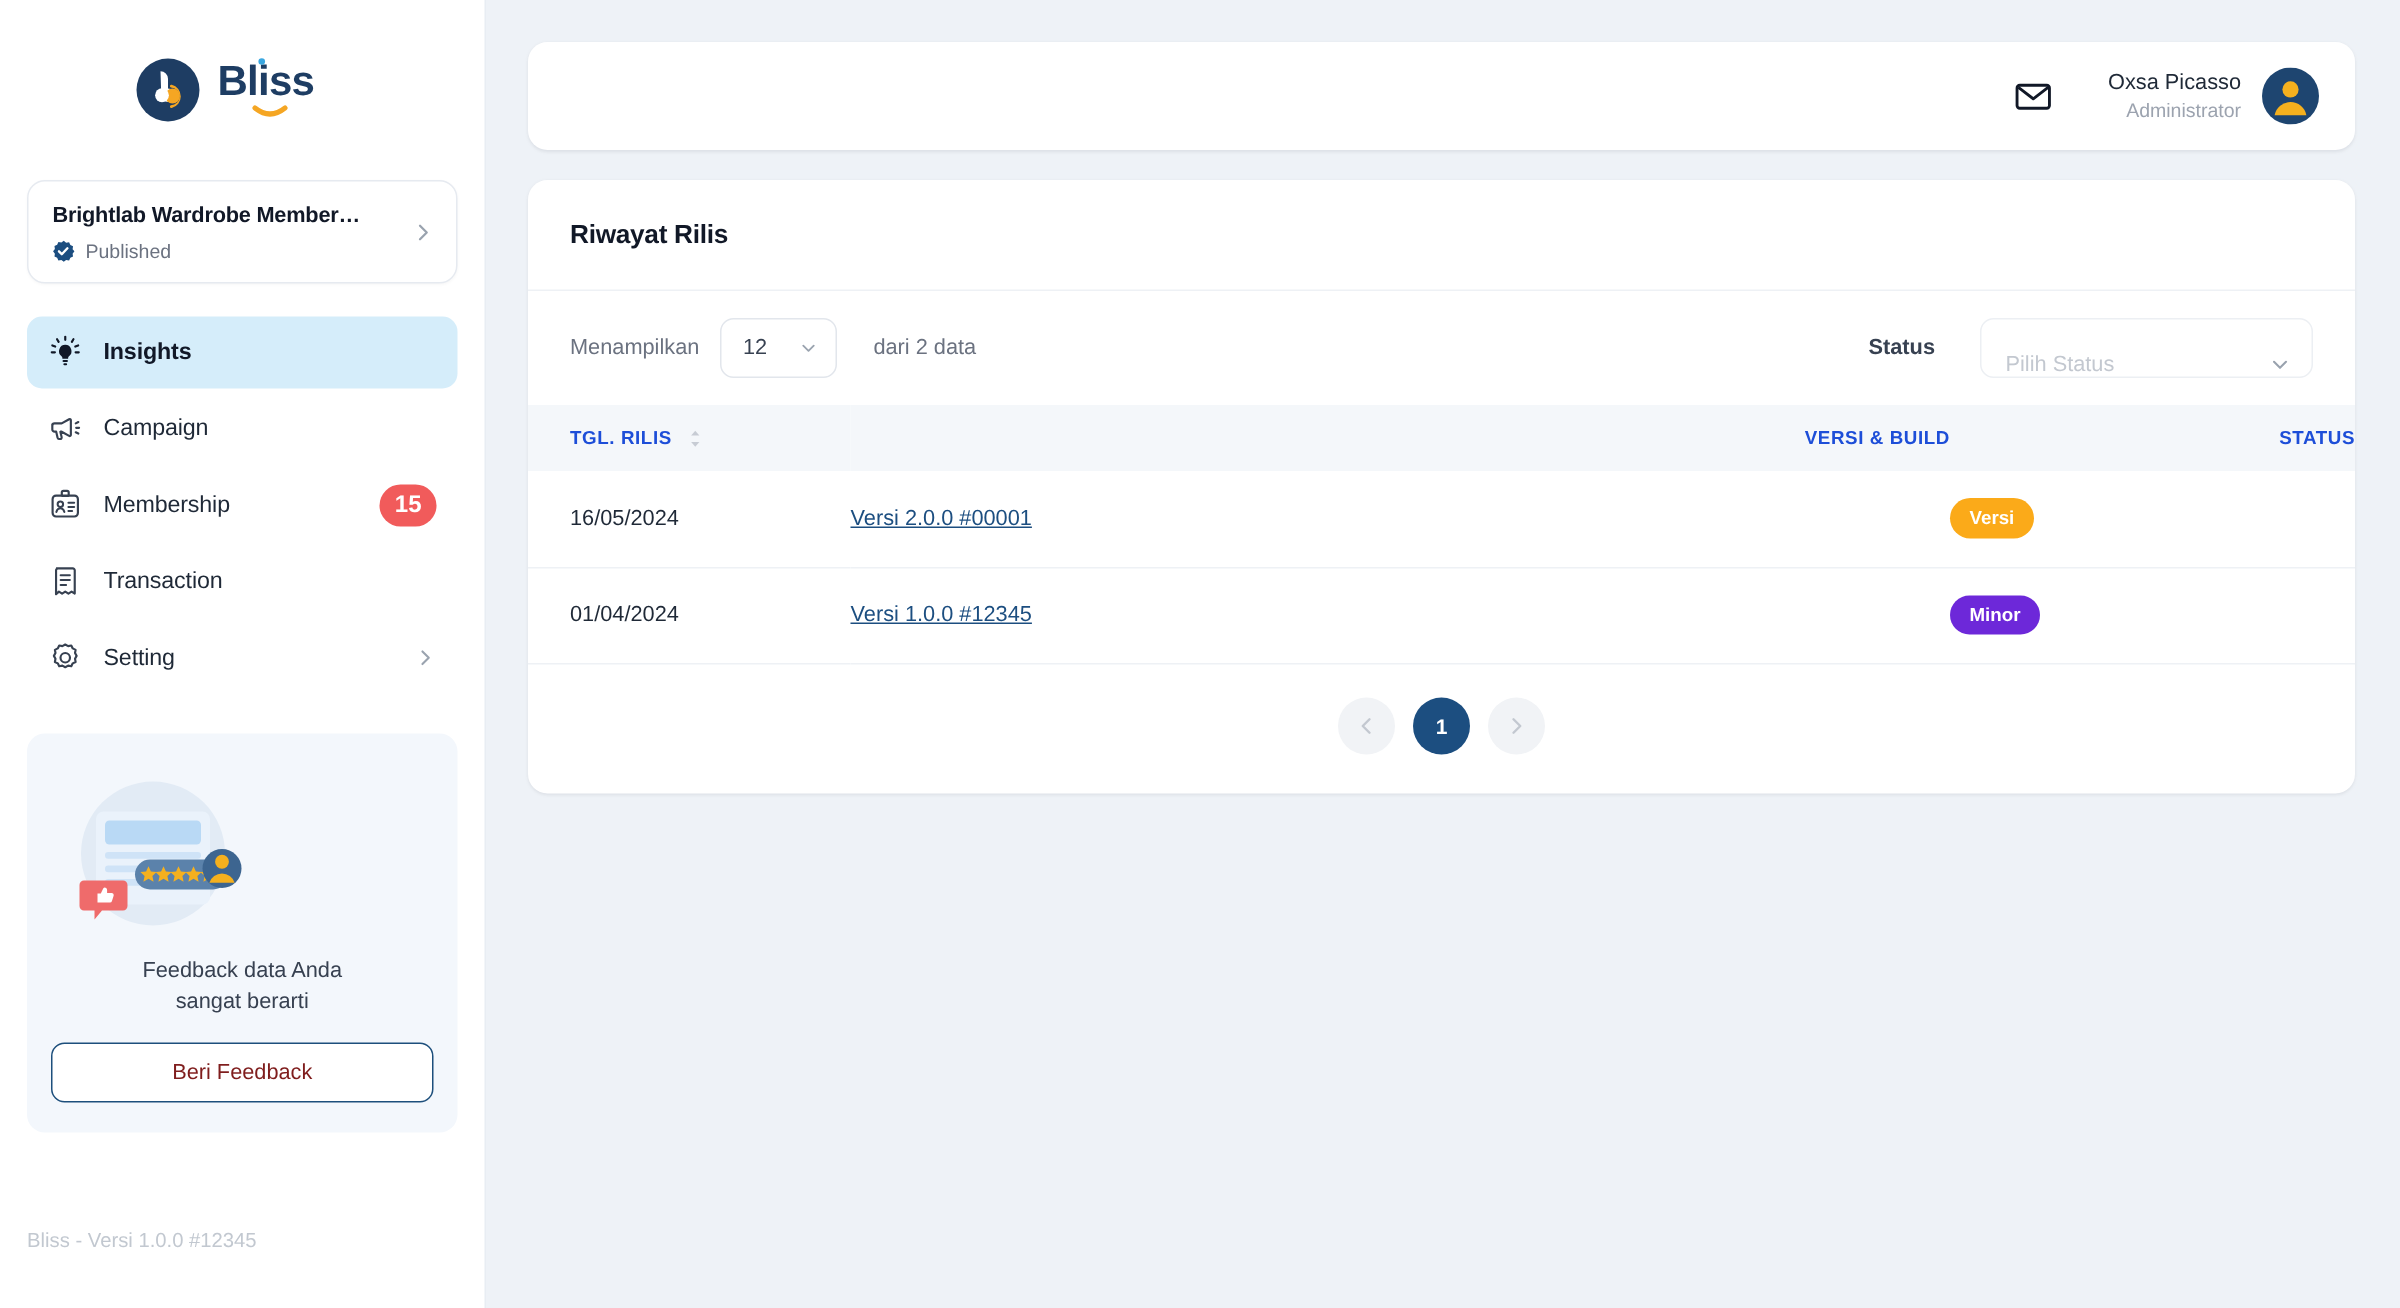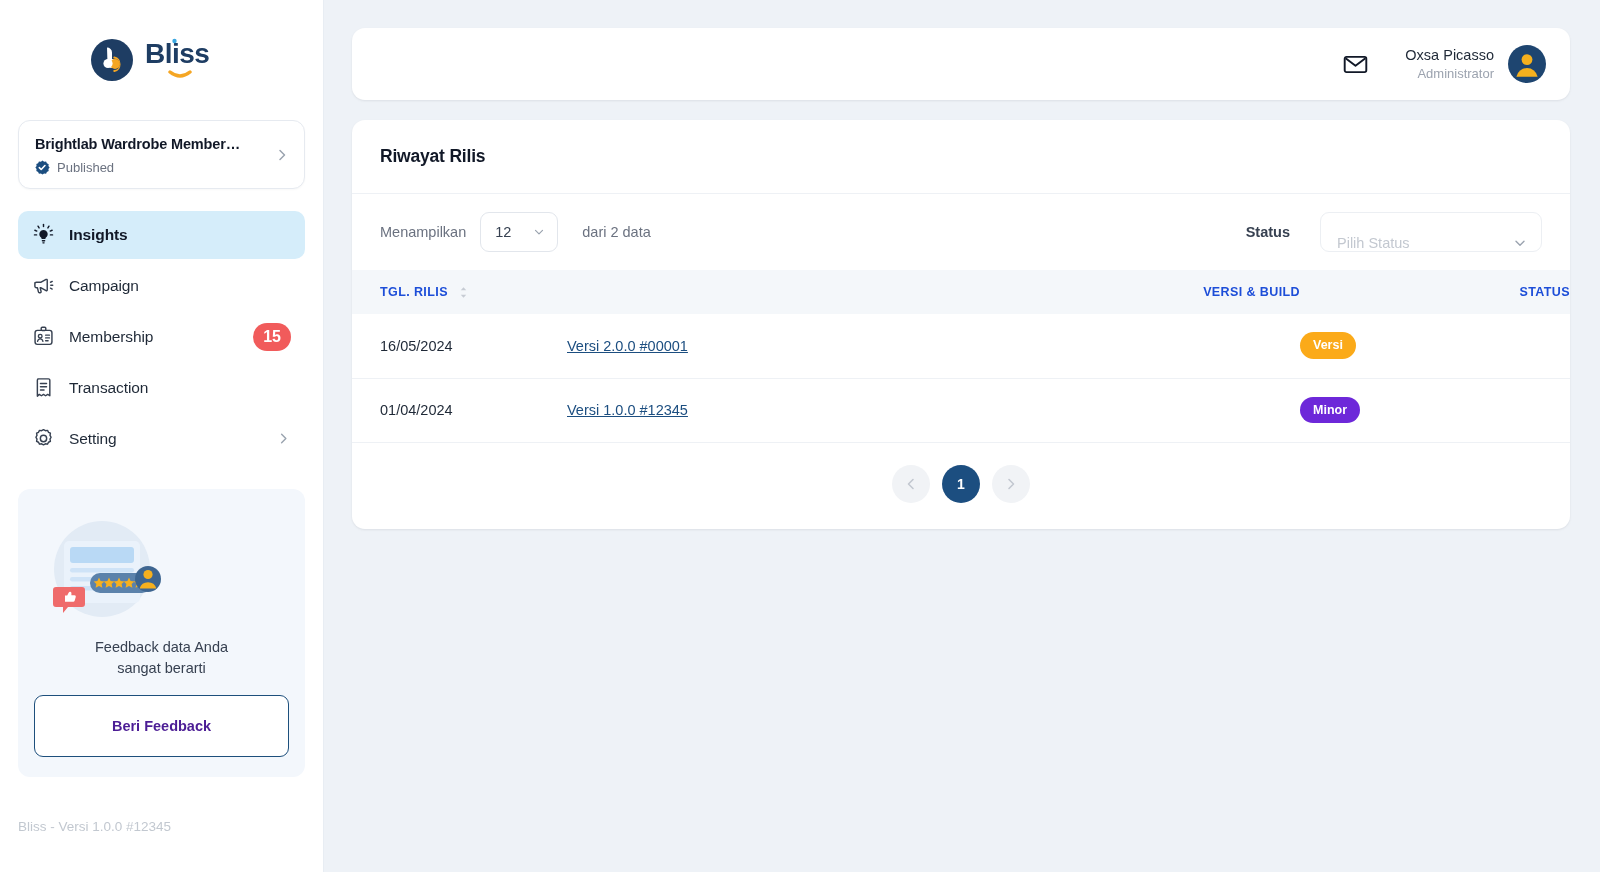--- a/index.html
+++ b/index.html
@@ -65,23 +65,23 @@
     margin-top: 26px;
     background: #f3f7fc; border-radius: 12px;
     padding: 22px 16px 20px;
     text-align: center;
   }
   .fb-illu { display: block; margin: 0 auto 14px; }
   .fb-text { font-size: 14.5px; color: #374151; line-height: 1.45; }
   .fb-btn {
     display: block; width: 100%; margin-top: 16px;
     border: 1.5px solid #1d4f7c; border-radius: 9px;
-    background: #fff; color: #4c1d95;
-    font-family: inherit; font-size: 14.5px; font-weight: 700;
-    padding: 22px 0; cursor: pointer;
+    background: #fff; color: #7f1d1d;
+    font-family: inherit; font-size: 14.5px; font-weight: 400;
+    padding: 11px 0; cursor: pointer;
   }
   .sidebar-footer {
     position: absolute; left: 18px; bottom: 38px;
     font-size: 13.5px; color: #c2c8d0;
   }
 
   
   .main {
     flex: 1 1 auto; height: 872px; padding: 28px 30px 0 28px;
     display: flex; flex-direction: column; gap: 20px;

